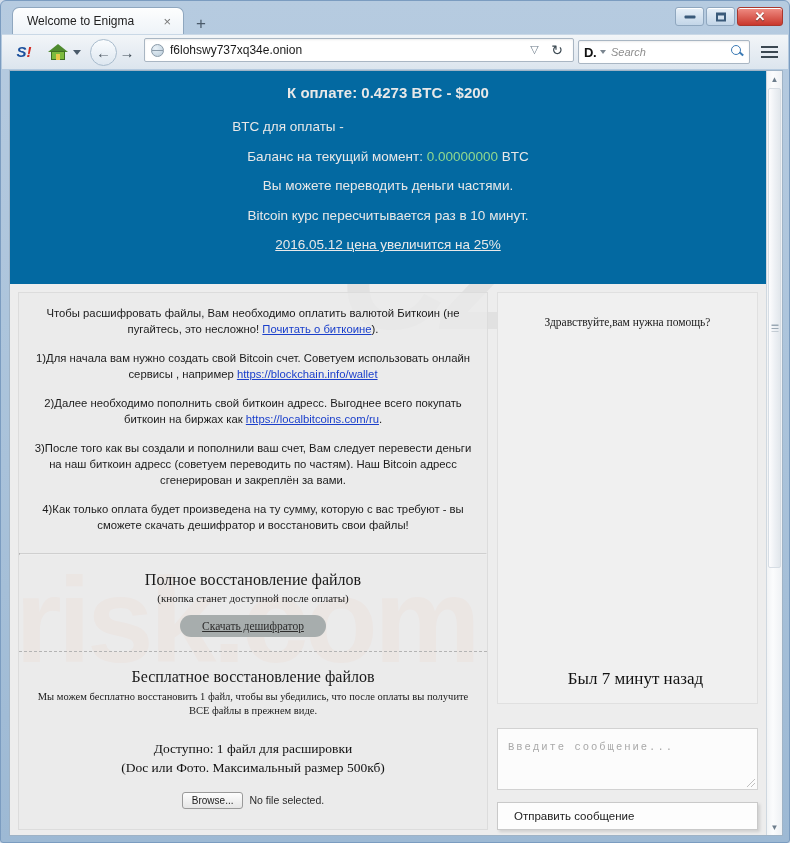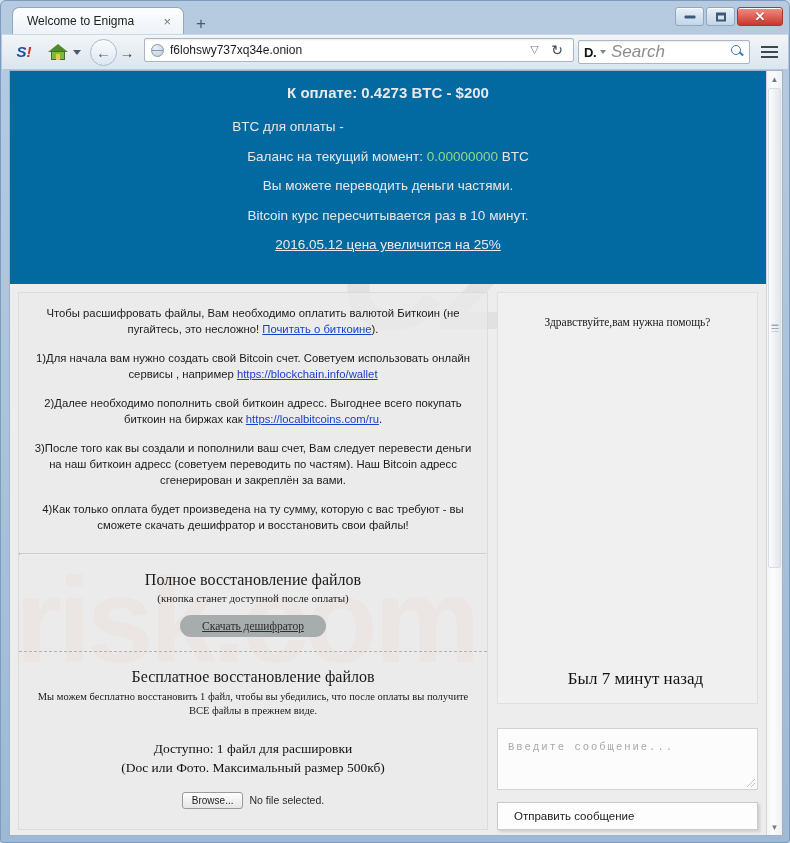--- a/index.html
+++ b/index.html
@@ -169,21 +169,21 @@
     box-shadow: inset 0 1px 2px rgba(0,0,0,.08);
   }
   .ddg {
     font-size: 13px; font-weight: bold; color: #111; letter-spacing: -.5px;
   }
   .sc-caret {
     width: 0; height: 0; margin: 0 5px 0 4px;
     border-left: 3.5px solid transparent; border-right: 3.5px solid transparent;
     border-top: 4px solid #7a858f;
   }
-  .search-ph { flex: 1; font-size: 17px; color: #8d8d8d; font-style: italic; }
+  .search-ph { flex: 1; font-size: 11px; color: #8d8d8d; font-style: italic; }
   .magnifier {
     width: 14px; height: 14px; position: relative; flex: 0 0 auto;
   }
   .magnifier:before {
     content: ""; position: absolute; left: 1px; top: 0;
     width: 8px; height: 8px; border: 1.5px solid #3b7ab5; border-radius: 50%;
   }
   .magnifier:after {
     content: ""; position: absolute; left: 9px; top: 8px;
     width: 5px; height: 1.5px; background: #3b7ab5; transform: rotate(42deg);

